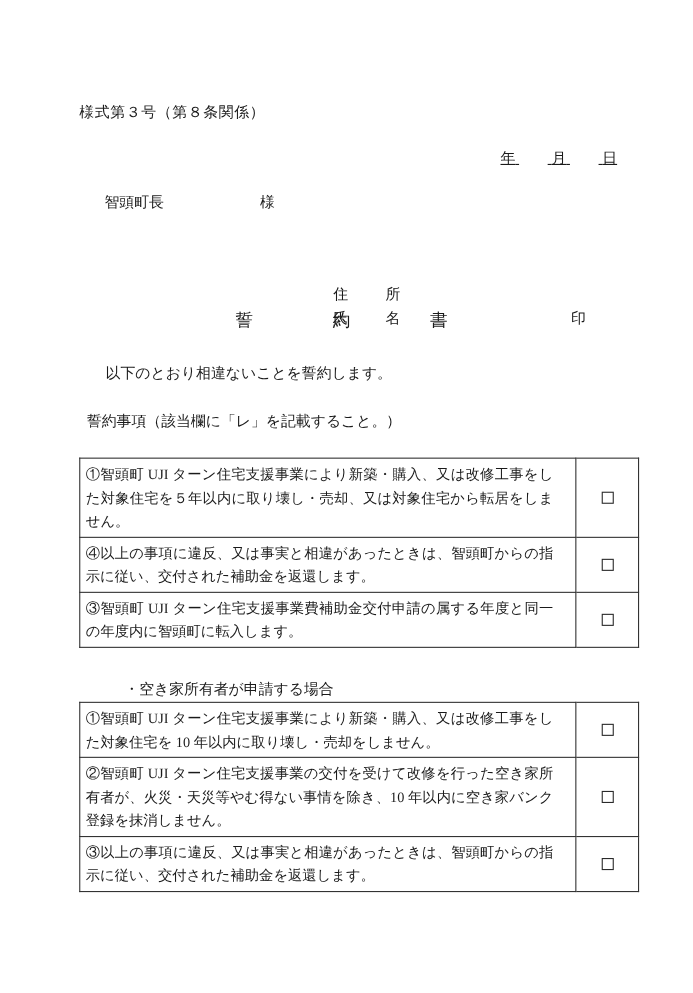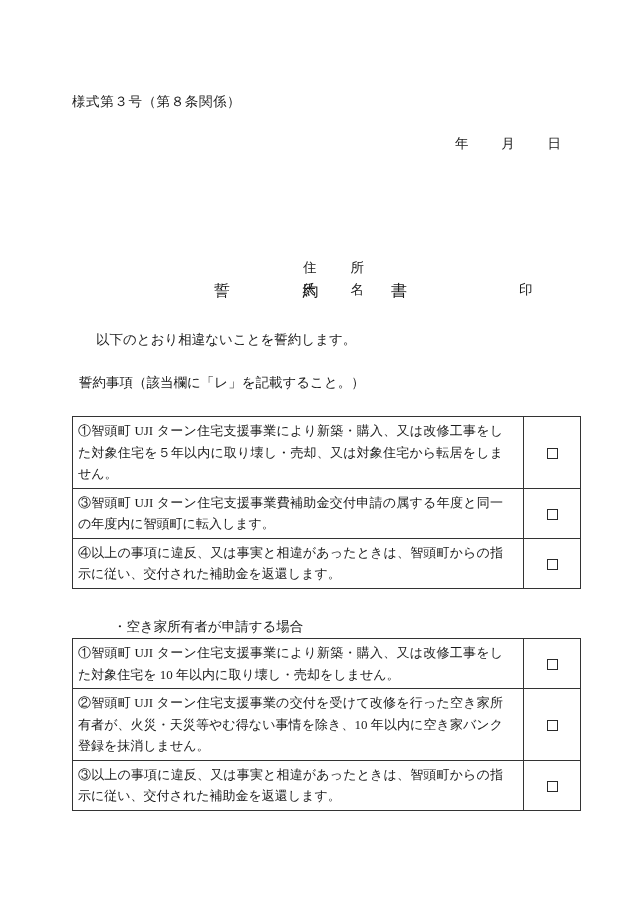--- a/index.html
+++ b/index.html
@@ -36,20 +36,21 @@
     letter-spacing: 0.6px;
     white-space: nowrap;
   }
 
   .date-line {
     position: absolute;
     left: 455px;
     top: 135px;
     font-size: 13.5px;
     white-space: nowrap;
+    text-decoration: underline;
   }
   .date-line .gap {
     display: inline-block;
     width: 26px;
   }
 
   .addressee {
     position: absolute;
     left: 95px;
     top: 175px;
@@ -176,20 +177,24 @@
   <div class="form-number">様式第３号（第８条関係）</div>
 
   <div class="date-line">
     <span>年</span>
     <span class="gap"></span>
     <span>月</span>
     <span class="gap"></span>
     <span>日</span>
   </div>
 
+  <div class="addressee">
+    <span>智頭町長</span>
+    <span class="sama">様</span>
+  </div>
 
   <div class="applicant-block">
     <div class="applicant-row">
       <span class="label-a">住</span>
       <span class="label-b">所</span>
     </div>
     <div class="applicant-row">
       <span class="label-a">氏</span>
       <span class="label-b">名</span>
       <span class="seal">印</span>
@@ -211,27 +216,27 @@
 
   <table class="pledge-table t1">
     <tbody>
       <tr>
         <td class="text-cell">①智頭町 UJI ターン住宅支援事業により新築・購入、又は改修工事をした対象住宅を５年以内に取り壊し・売却、又は対象住宅から転居をしません。</td>
         <td class="check-cell">
           <span class="checkbox"></span>
         </td>
       </tr>
       <tr>
+        <td class="text-cell">④以上の事項に違反、又は事実と相違があったときは、智頭町からの指示に従い、交付された補助金を返還します。</td>
+        <td class="check-cell">
+          <span class="checkbox"></span>
+        </td>
+      </tr>
+      <tr>
         <td class="text-cell">③智頭町 UJI ターン住宅支援事業費補助金交付申請の属する年度と同一の年度内に智頭町に転入します。</td>
-        <td class="check-cell">
-          <span class="checkbox"></span>
-        </td>
-      </tr>
-      <tr>
-        <td class="text-cell">④以上の事項に違反、又は事実と相違があったときは、智頭町からの指示に従い、交付された補助金を返還します。</td>
         <td class="check-cell">
           <span class="checkbox"></span>
         </td>
       </tr>
     </tbody>
   </table>
 
   <div class="section-label two">・空き家所有者が申請する場合</div>
 
   <table class="pledge-table t2">

